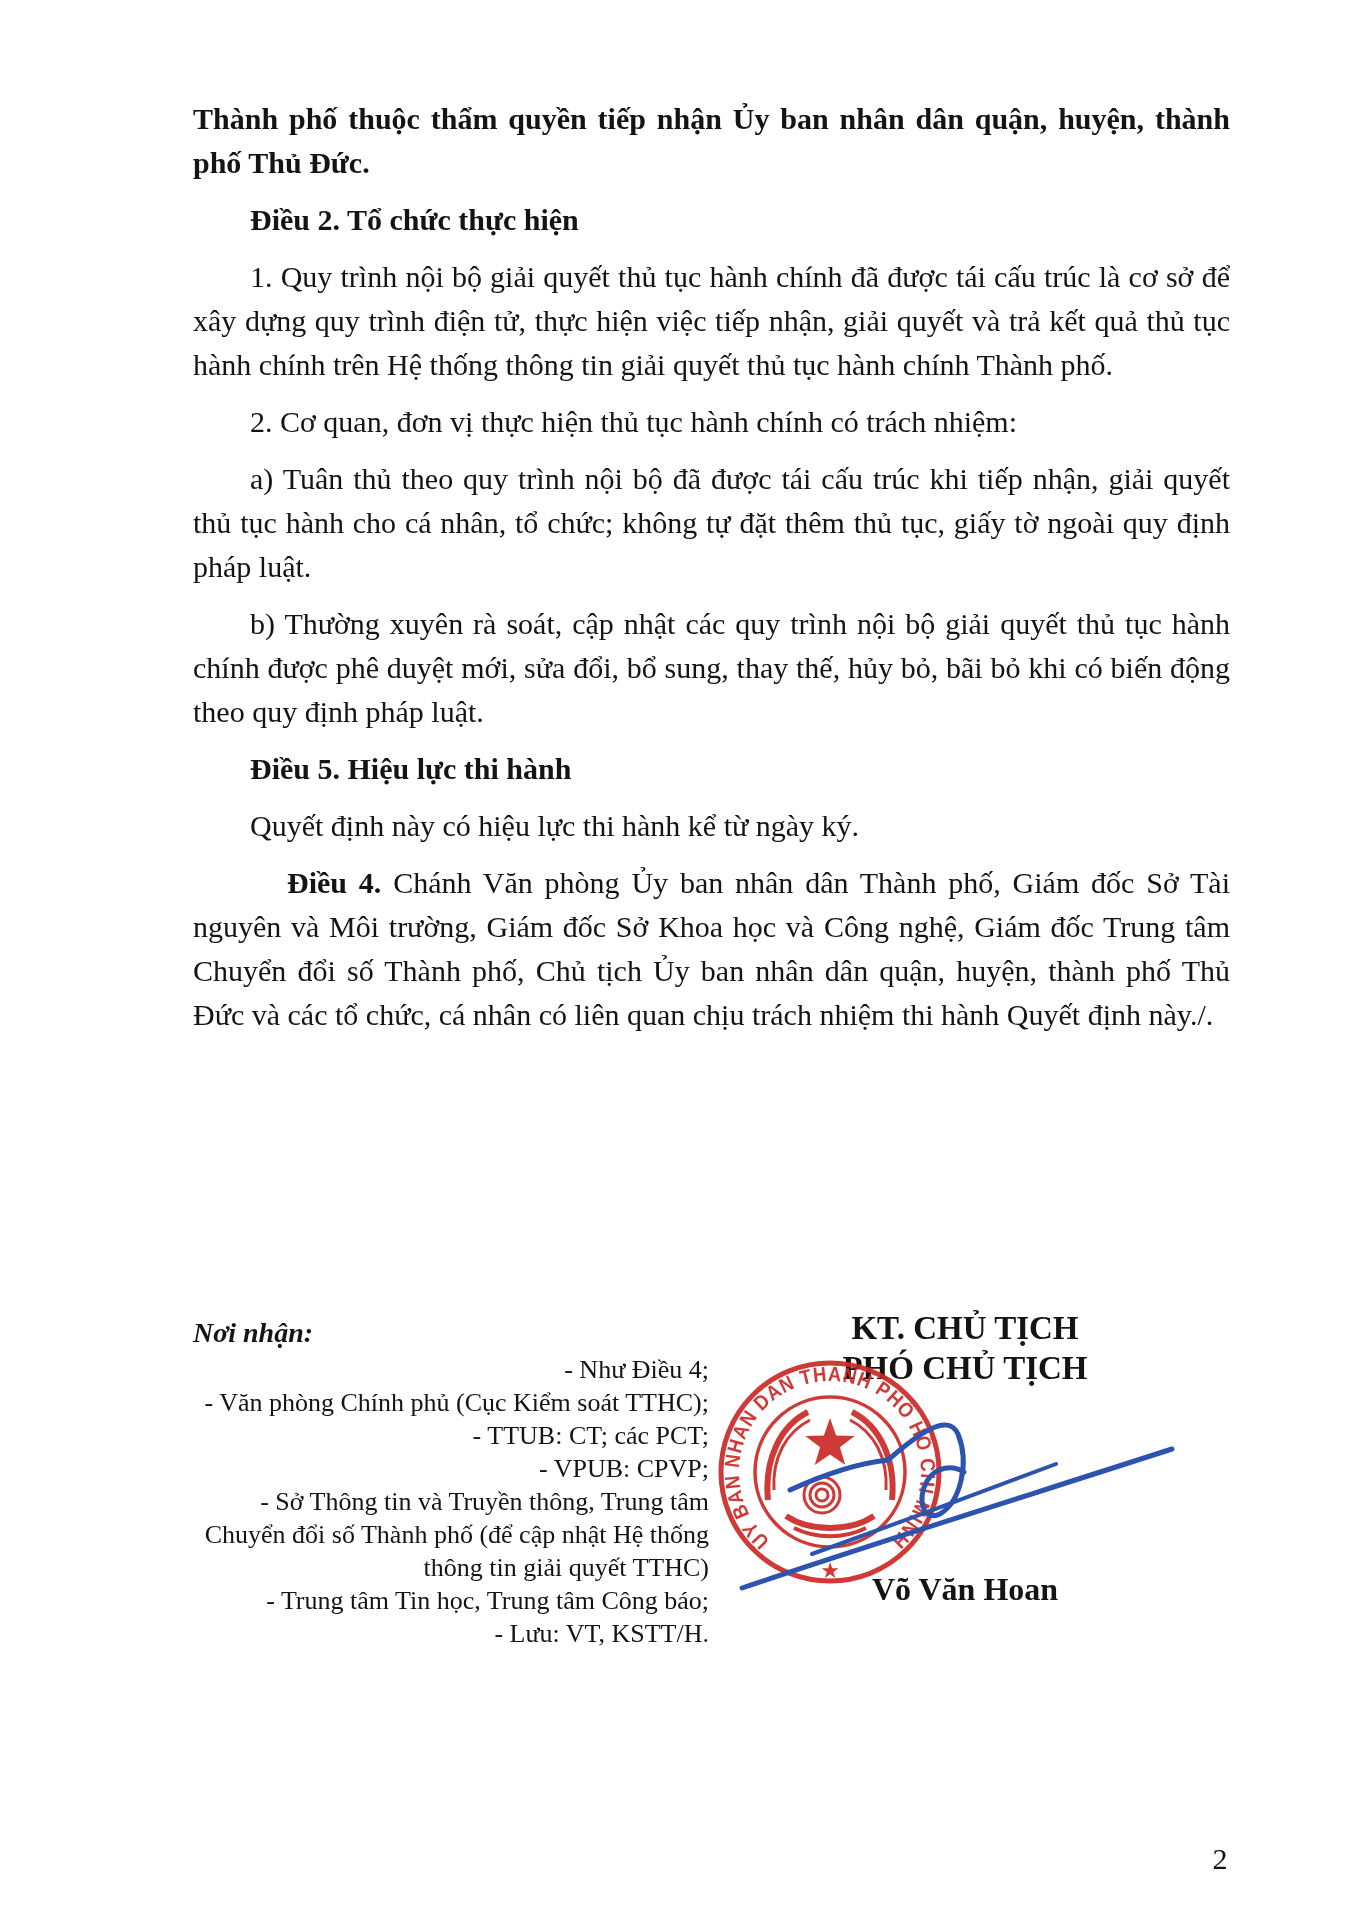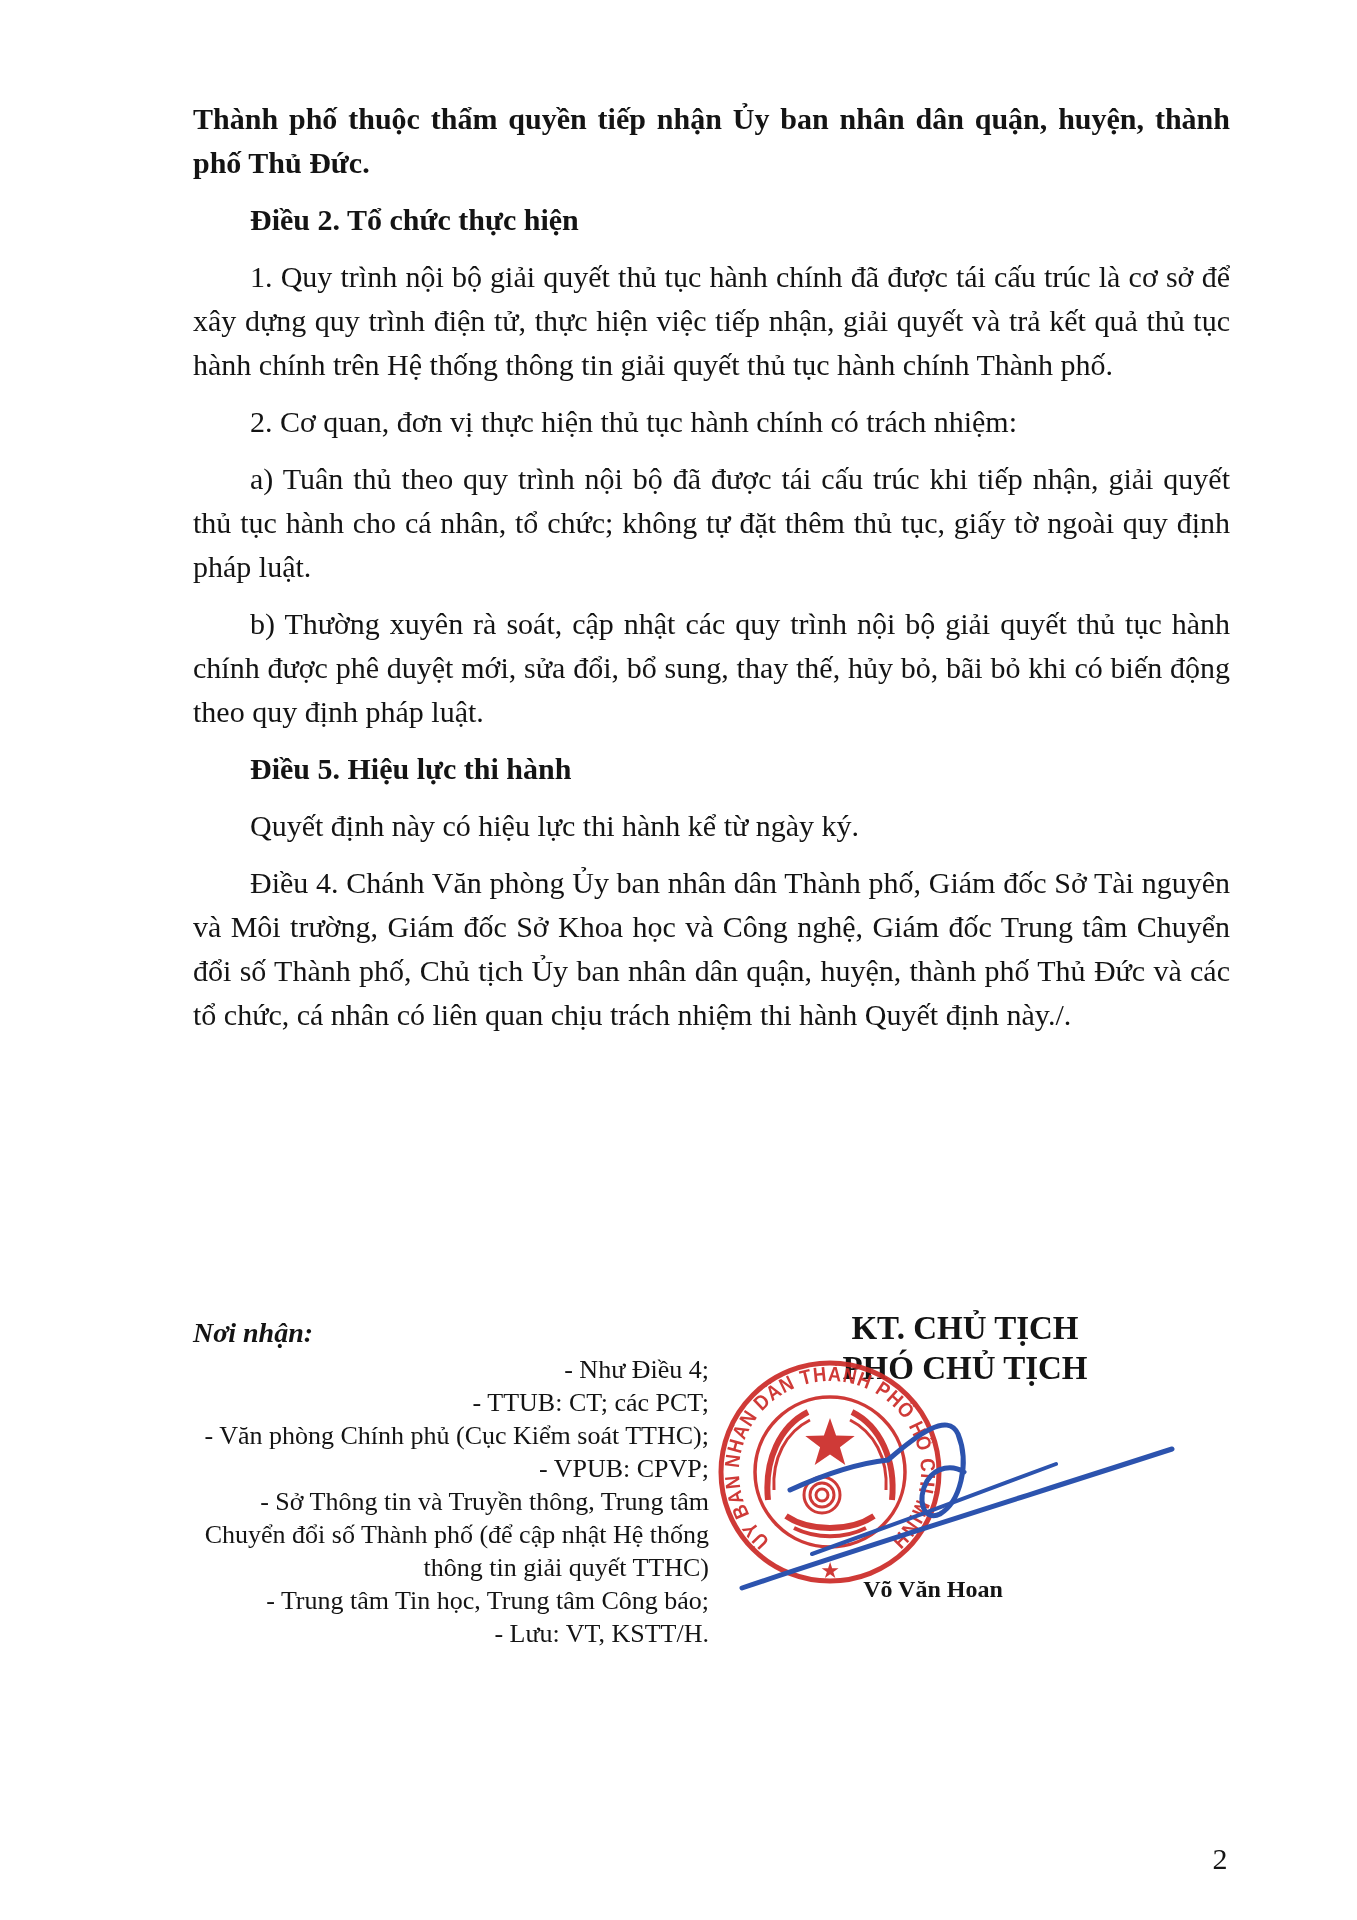--- a/index.html
+++ b/index.html
@@ -21,21 +21,21 @@
   .body-text{
     position:absolute;
     left:193px;top:97px;width:1037px;
     font-size:30px;line-height:44px;
     text-align:justify;
     text-justify:inter-word;
   }
   .body-text p{margin:0 0 13px 0;text-indent:57px;}
   .body-text p.noindent{text-indent:0;font-weight:bold;}
   .body-text p.heading{font-weight:bold;}
-  .body-text b{font-weight:normal;}
+  .body-text b{font-weight:bold;margin-left:37px;}
   
   .recipients{
     position:absolute;
     left:193px;top:1310px;width:516px;
   }
   .recipients .label{
     font-size:28px;font-weight:bold;font-style:italic;
     margin:7px 0 4px 0;
   }
   .recipients ul{
@@ -44,23 +44,23 @@
   }
   
   .sign-head{
     position:absolute;
     left:780px;top:1308px;width:370px;
     text-align:center;font-weight:bold;
     font-size:33px;line-height:40px;
   }
   .sign-name{
     position:absolute;
-    left:728px;top:1570px;width:410px;
+    left:760px;top:1570px;width:410px;
     text-align:center;font-weight:bold;
-    font-size:24px;line-height:38px;
+    font-size:32px;line-height:38px;
   }
   .stamp-svg{position:absolute;left:690px;top:1340px;}
   .seal-stroke{stroke:var(--seal-red);fill:none;}
   .seal-fill{fill:var(--seal-red);}
   .seal-text{
     fill:var(--seal-red);
     font-family:"Liberation Sans","DejaVu Sans",sans-serif;
     font-weight:bold;font-size:20.5px;letter-spacing:1px;
   }
   .sig-stroke{stroke:var(--sig-blue);fill:none;stroke-linecap:round;}
@@ -84,22 +84,22 @@
       <p>b) Thường xuyên rà soát, cập nhật các quy trình nội bộ giải quyết thủ tục hành chính được phê duyệt mới, sửa đổi, bổ sung, thay thế, hủy bỏ, bãi bỏ khi có biến động theo quy định pháp luật.</p>
       <p class="heading">Điều 5. Hiệu lực thi hành</p>
       <p>Quyết định này có hiệu lực thi hành kể từ ngày ký.</p>
       <p><b>Điều 4.</b> Chánh Văn phòng Ủy ban nhân dân Thành phố, Giám đốc Sở Tài nguyên và Môi trường, Giám đốc Sở Khoa học và Công nghệ, Giám đốc Trung tâm Chuyển đổi số Thành phố, Chủ tịch Ủy ban nhân dân quận, huyện, thành phố Thủ Đức và các tổ chức, cá nhân có liên quan chịu trách nhiệm thi hành Quyết định này./.</p>
     </div>
 
   <div class="recipients">
     <p class="label">Nơi nhận:</p>
     <ul>
         <li>- Như Điều 4;</li>
+        <li>- Văn phòng Chính phủ (Cục Kiểm soát TTHC);</li>
         <li>- TTUB: CT; các PCT;</li>
-        <li>- Văn phòng Chính phủ (Cục Kiểm soát TTHC);</li>
         <li>- VPUB: CPVP;</li>
         <li>- Sở Thông tin và Truyền thông, Trung tâm Chuyển đổi số Thành phố (để cập nhật Hệ thống thông tin giải quyết TTHC)</li>
         <li>- Trung tâm Tin học, Trung tâm Công báo;</li>
         <li>- Lưu: VT, KSTT/H.</li>
       </ul>
   </div>
 
   <div class="sign-head">
     <div>KT. CHỦ TỊCH</div>
     <div>PHÓ CHỦ TỊCH</div>

